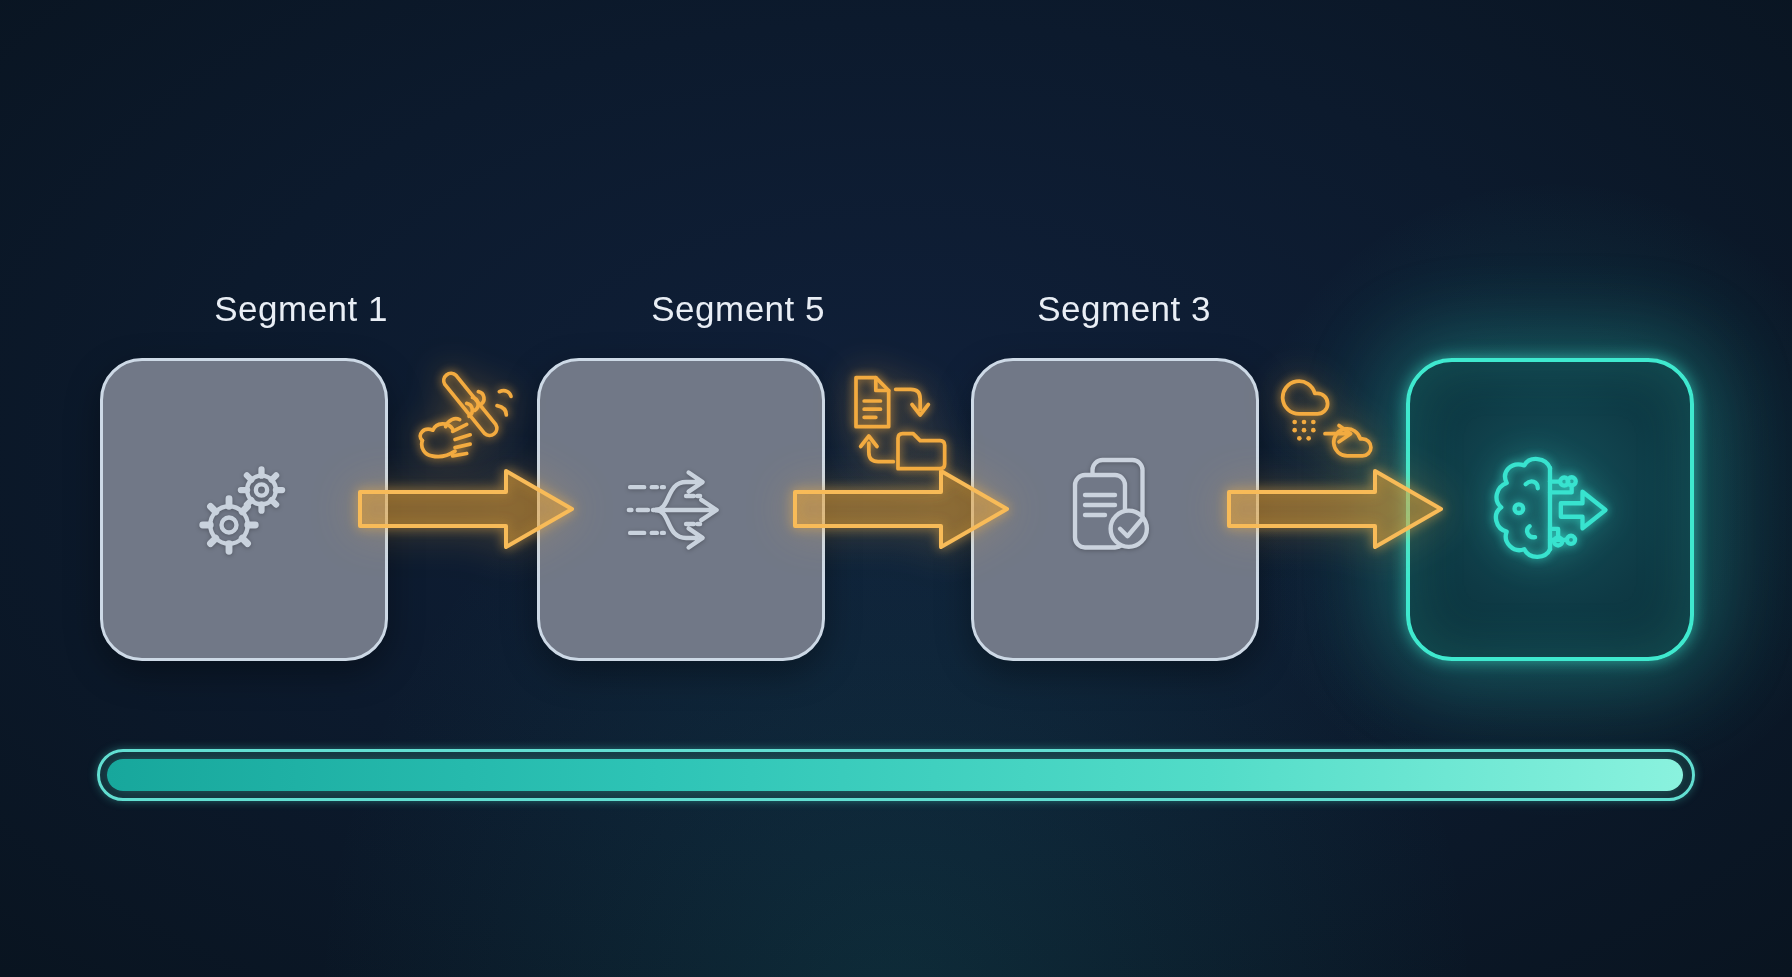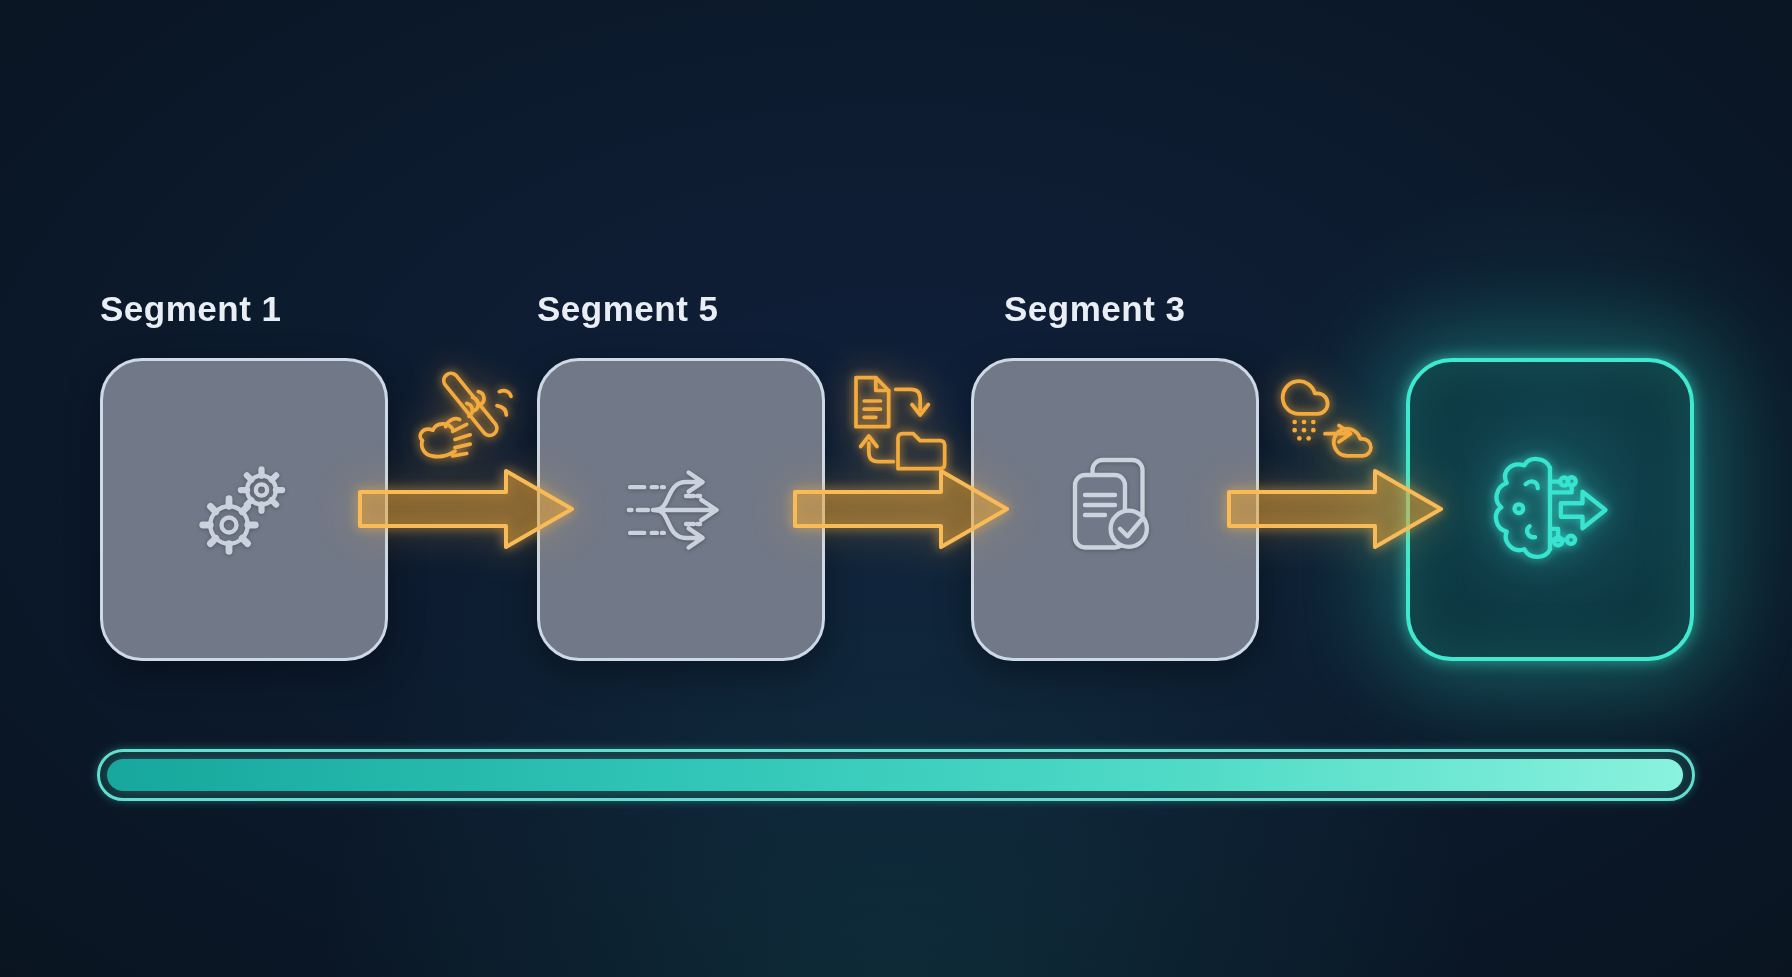--- a/index.html
+++ b/index.html
@@ -6,21 +6,21 @@
   body{
     width:1792px;height:977px;overflow:hidden;position:relative;
     font-family:"Liberation Sans", sans-serif;
     background:
       radial-gradient(circle at 1555px 500px, rgba(45,215,192,.16) 0%, rgba(45,215,192,0) 320px),
       radial-gradient(ellipse at 50% 104%, rgba(35,185,172,.12) 0%, rgba(35,185,172,0) 46%),
       radial-gradient(ellipse at 50% 45%, #10203a 0%, #0c1a2d 55%, #091420 100%);
   }
   .stage-label{
     position:absolute;top:286px;height:46px;line-height:46px;
-    text-align:left;color:#e9eef5;font-size:35px;font-weight:700;letter-spacing:.5px;
+    text-align:right;color:#e9eef5;font-size:35px;font-weight:400;letter-spacing:.5px;
   }
   .stage-box{
     position:absolute;top:358px;width:288px;height:303px;border-radius:42px;
     background:#717887;border:3px solid #cdd9e6;box-sizing:border-box;
     display:flex;align-items:center;justify-content:center;
     box-shadow:0 12px 34px rgba(0,0,0,.35);
   }
   .stage-box.final{
     background:radial-gradient(circle at 50% 45%, #15505a 0%, #0e3a45 55%, #0c3039 100%);
     border:4px solid #3fe9cf;border-radius:46px;
@@ -42,21 +42,21 @@
     position:absolute;left:7px;top:7px;height:32px;border-radius:16px;width:99%;
     background:linear-gradient(90deg,#17a79c 0%,#2ec4b6 35%,#52dcc8 70%,#8af2de 100%);
     box-shadow:0 0 14px rgba(90,230,210,.45);
   }
 </style>
 </head>
 <body>
 
 <div class="stage-label" style="left:100px;width:288px">Segment 1</div>
 <div class="stage-label" style="left:537px;width:288px">Segment 5</div>
-<div class="stage-label" style="left:1004px;width:288px">Segment 3</div>
+<div class="stage-label" style="left:923px;width:288px">Segment 3</div>
 
 <div class="stage-box" style="left:100px">
   <span class="box-icon">
     <svg width="120" height="120" viewBox="0 0 96 96" fill="none" stroke="#c9d2dd" stroke-linecap="round" stroke-linejoin="round">
       <g stroke-width="3.5">
         <circle cx="36" cy="60" r="15"></circle>
           <circle cx="36" cy="60" r="6"></circle>
         <circle cx="62" cy="32" r="11.5"></circle>
           <circle cx="62" cy="32" r="4.5"></circle>
       </g>

